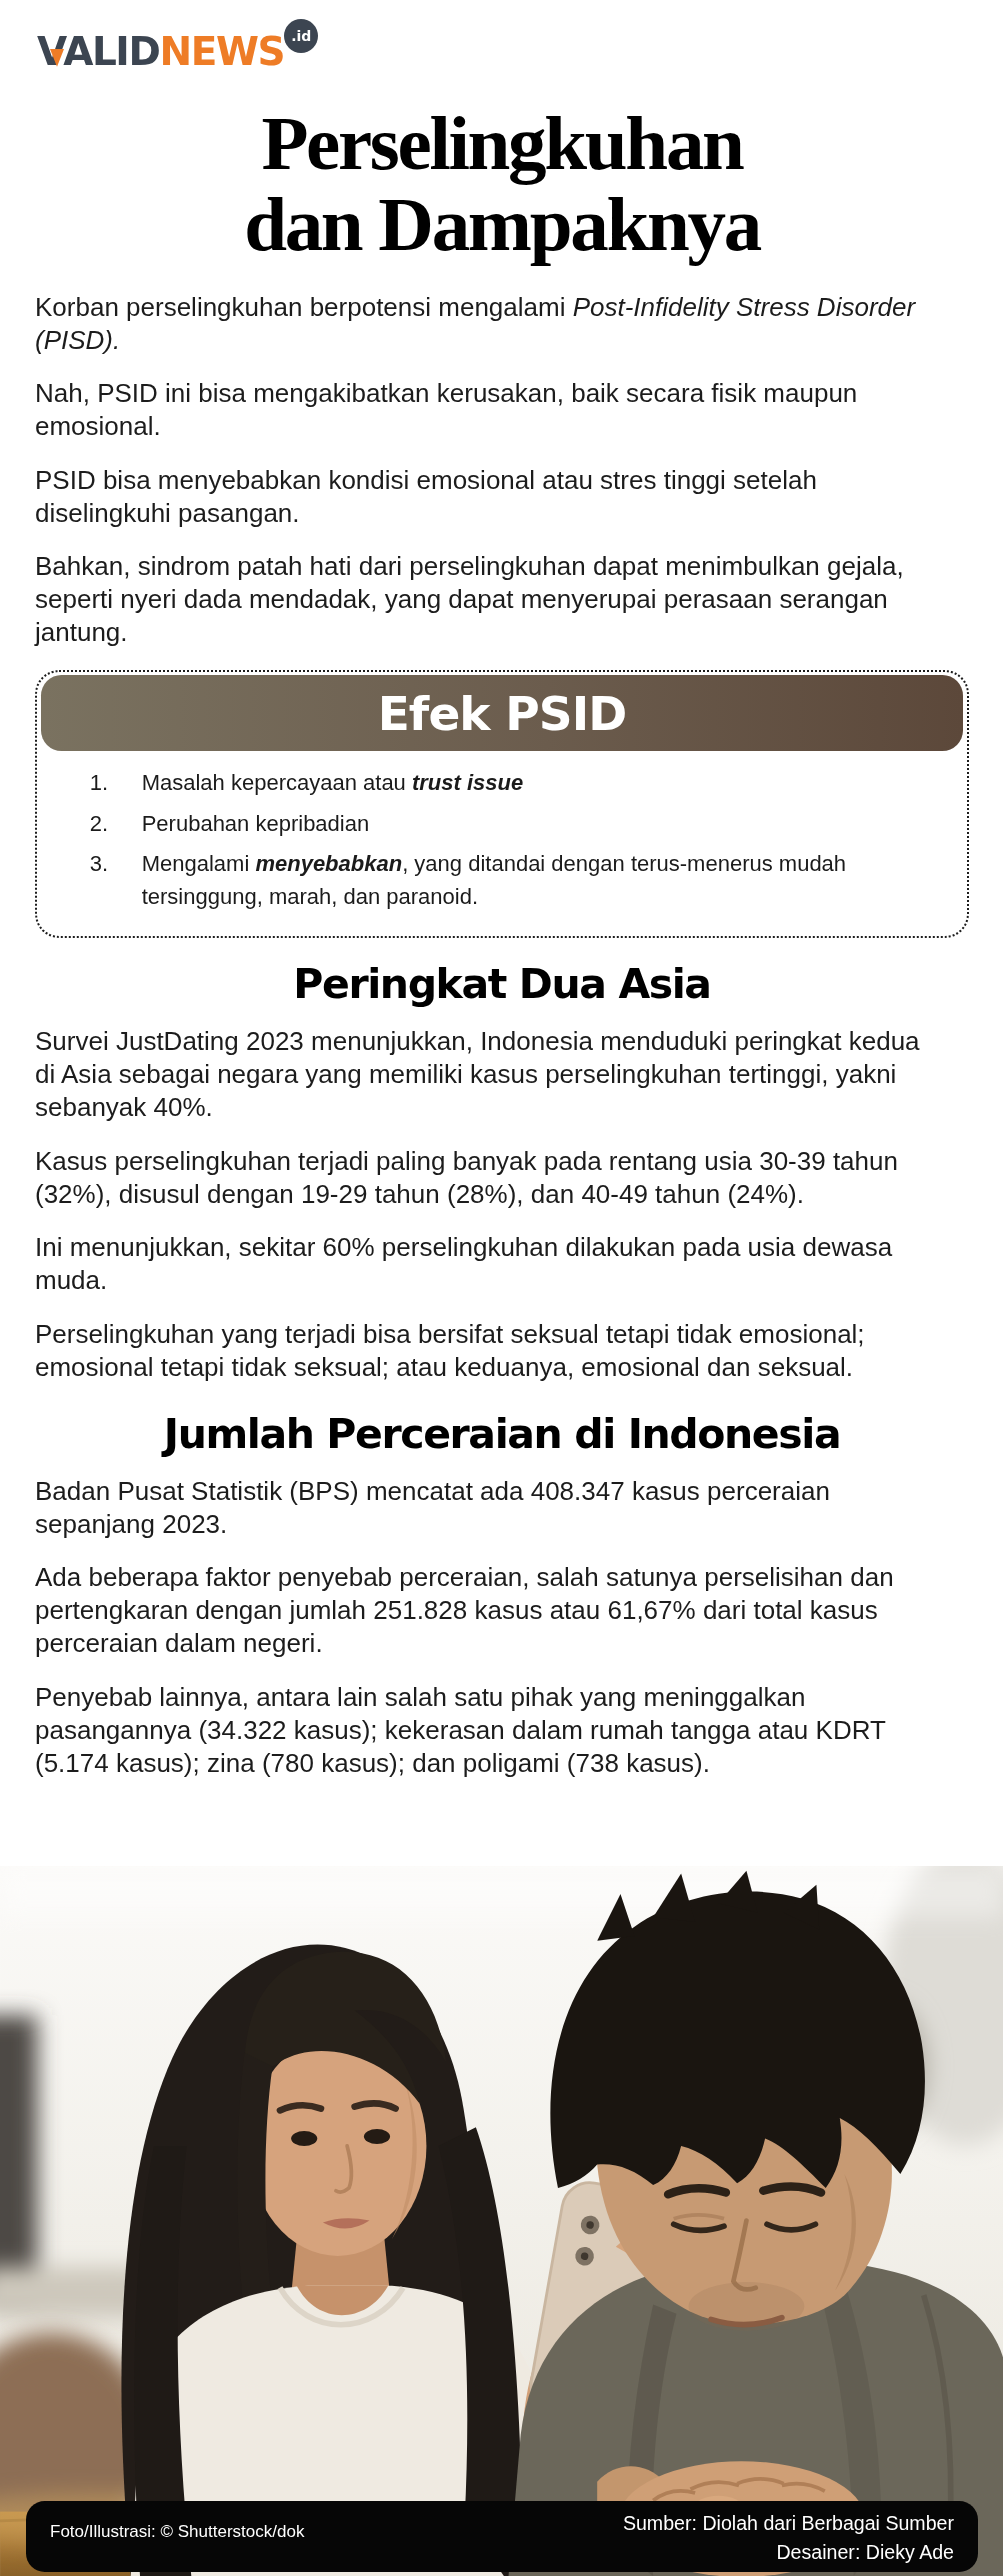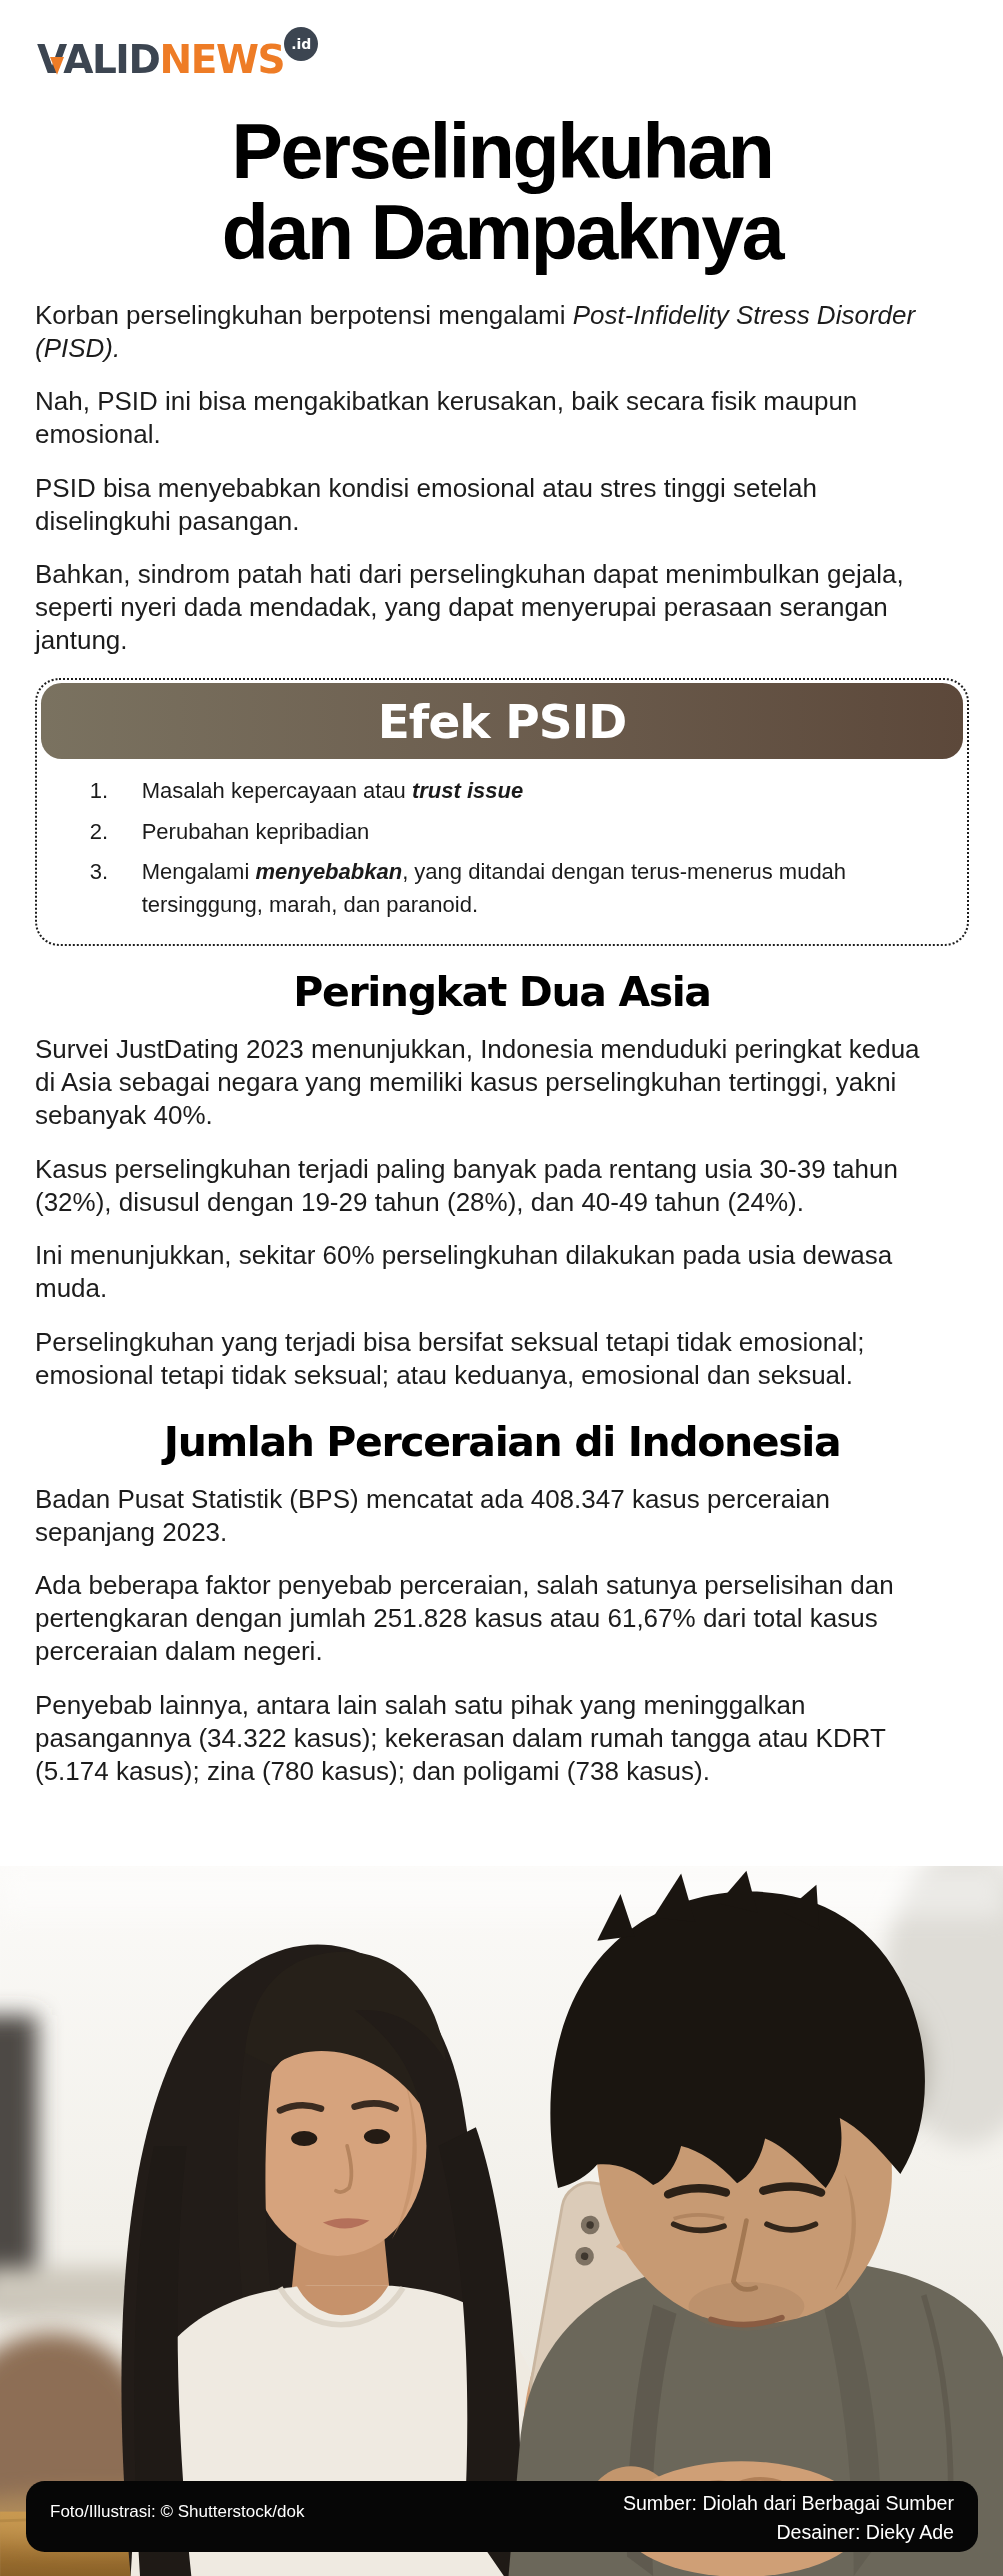--- a/index.html
+++ b/index.html
@@ -12,21 +12,21 @@
   .logo{position:relative;display:inline-block;font-family:"DejaVu Sans",sans-serif;
         font-weight:bold;font-size:39px;letter-spacing:-1.4px;line-height:1;}
   .logo .valid{color:#3c4551;}
   .logo .news{color:#ee7c26;}
   .v-accent{position:absolute;left:13px;top:17px;width:14px;height:17.7px;background:#ee7c26;
             clip-path:polygon(0 0,100% 0,50% 100%);}
   .logo-badge{position:absolute;right:-34px;top:-13px;width:34px;height:34px;border-radius:50%;
               background:#3c4551;color:#fff;font-size:14px;letter-spacing:0;
               display:flex;align-items:center;justify-content:center;font-weight:bold;}
   
-  .title{margin-top:32px;text-align:center;font-family:Liberation Sans, sans-serif;font-weight:bold;
+  .title{margin-top:32px;text-align:center;font-family:Liberation Serif, serif;font-weight:bold;
          font-size:77px;line-height:1.05;letter-spacing:-2.3px;color:#000;}
   
   .textcol{width:903px;margin:26px 0 0 35px;font-size:26px;line-height:33px;color:#1c1c1c;}
   .textcol p{margin:0 0 20.5px 0;}
   .seg-bold{font-weight:normal;}
   .seg-italic{font-style:italic;}
   .seg-bold-italic{font-weight:bold;font-style:italic;}
   
   .psid-box{margin:17px 35px 0 35px;border:2.8px dotted #1d1d1d;border-radius:24px;
             padding:3.7px 3.7px 15px 3.7px;background:#fff;}
@@ -36,26 +36,26 @@
                letter-spacing:-0.9px;}
   .psid-list{counter-reset:n;list-style:none;margin:15px 0 0 0;padding:0 24px 0 49px;
              font-size:22px;line-height:33px;}
   .psid-list li{counter-increment:n;position:relative;padding-left:52px;margin-bottom:7.5px;}
   .psid-list li::before{content:counter(n) ".";position:absolute;left:0;top:0;}
   
   .section-h{margin:22.4px 0 17px 0;text-align:center;font-family:"DejaVu Sans",sans-serif;
              font-weight:bold;font-size:41px;letter-spacing:-1.4px;color:#000;}
   .section-h.divorce{margin-top:26px;}
   
-  .content{position:absolute;top:12px;left:0;width:1004px;height:1866px;overflow:hidden;background:#fff;}
+  .content{position:absolute;top:4px;left:0;width:1004px;height:1866px;overflow:hidden;background:#fff;}
   
   .photo{position:absolute;top:1866px;left:0;width:1004px;height:710px;overflow:hidden;}
   .photo svg{display:block;}
   
-  .credit-bar{position:absolute;left:26px;right:26px;bottom:24px;height:71px;background:#060606;
+  .credit-bar{position:absolute;left:26px;right:26px;bottom:4px;height:71px;background:#060606;
               border-radius:18.7px;color:#ffffff;display:flex;justify-content:space-between;
               padding:7.5px 24px;box-sizing:border-box;}
   .credit-left{font-size:17px;margin-top:13px;}
   .credit-right{text-align:right;font-size:19.6px;line-height:29px;}
 </style>
 </head>
 <body>
 
 <div class="content">
 

